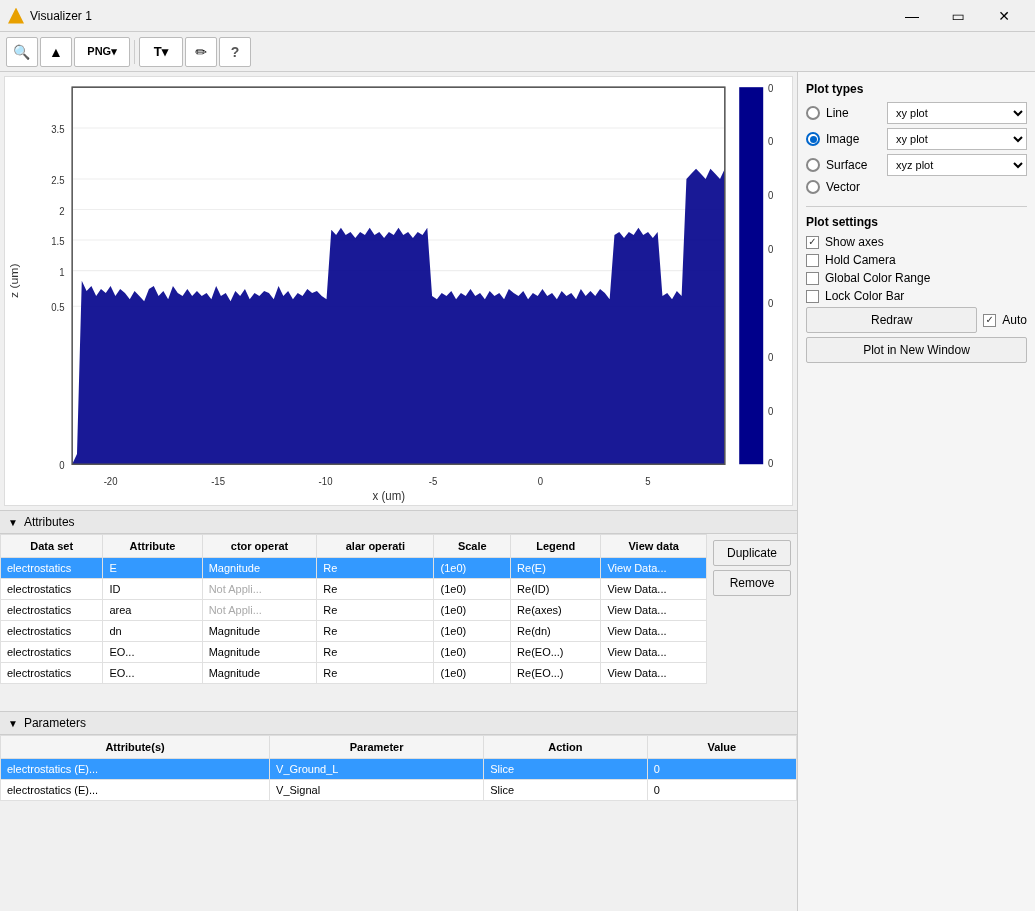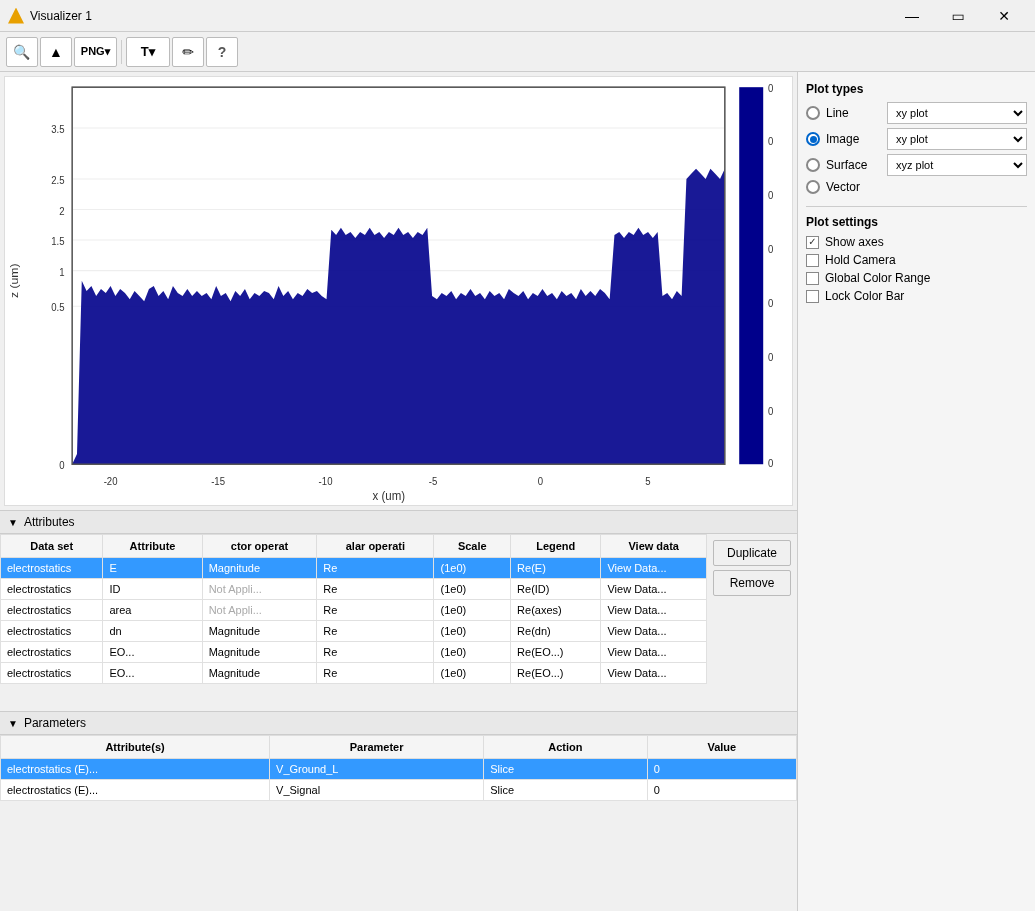--- a/index.html
+++ b/index.html
@@ -93,21 +93,21 @@
   <div class="titlebar-controls">
     <button class="titlebar-btn">—</button>
     <button class="titlebar-btn">▭</button>
     <button class="titlebar-btn close">✕</button>
   </div>
 </div>
 
 <div class="toolbar">
   <button class="toolbar-btn" title="Zoom">🔍</button>
   <button class="toolbar-btn" title="View">▲</button>
-  <button class="toolbar-btn" title="PNG" style="width:43px;font-size:11px;font-weight:bold;">PNG▾</button>
+  <button class="toolbar-btn" title="PNG" style="width:56px;font-size:11px;font-weight:bold;">PNG▾</button>
   <div class="toolbar-sep"></div>
   <button class="toolbar-btn" title="Text" style="width:44px;font-weight:bold;font-size:13px;">T▾</button>
   <button class="toolbar-btn" title="Edit">✏</button>
   <button class="toolbar-btn" title="Help" style="font-weight:bold;color:#555;">?</button>
 </div>
 
 <div class="main-layout">
 
   <div class="left-panel">
 
@@ -372,17 +372,23 @@
       <div class="checkbox-row">
         <div class="checkbox"></div>
         <span>Global Color Range</span>
       </div>
       
       <div class="checkbox-row">
         <div class="checkbox"></div>
         <span>Lock Color Bar</span>
       </div>
 
-
+      <div class="btn-row">
+        <button class="action-btn">Redraw</button>
+        <div class="checkbox checked"></div>
+        <span>Auto</span>
+      </div>
+
+      <button class="plot-new-btn">Plot in New Window</button>
     </div>
 
   </div>
 </div>
 
 </body></html>

